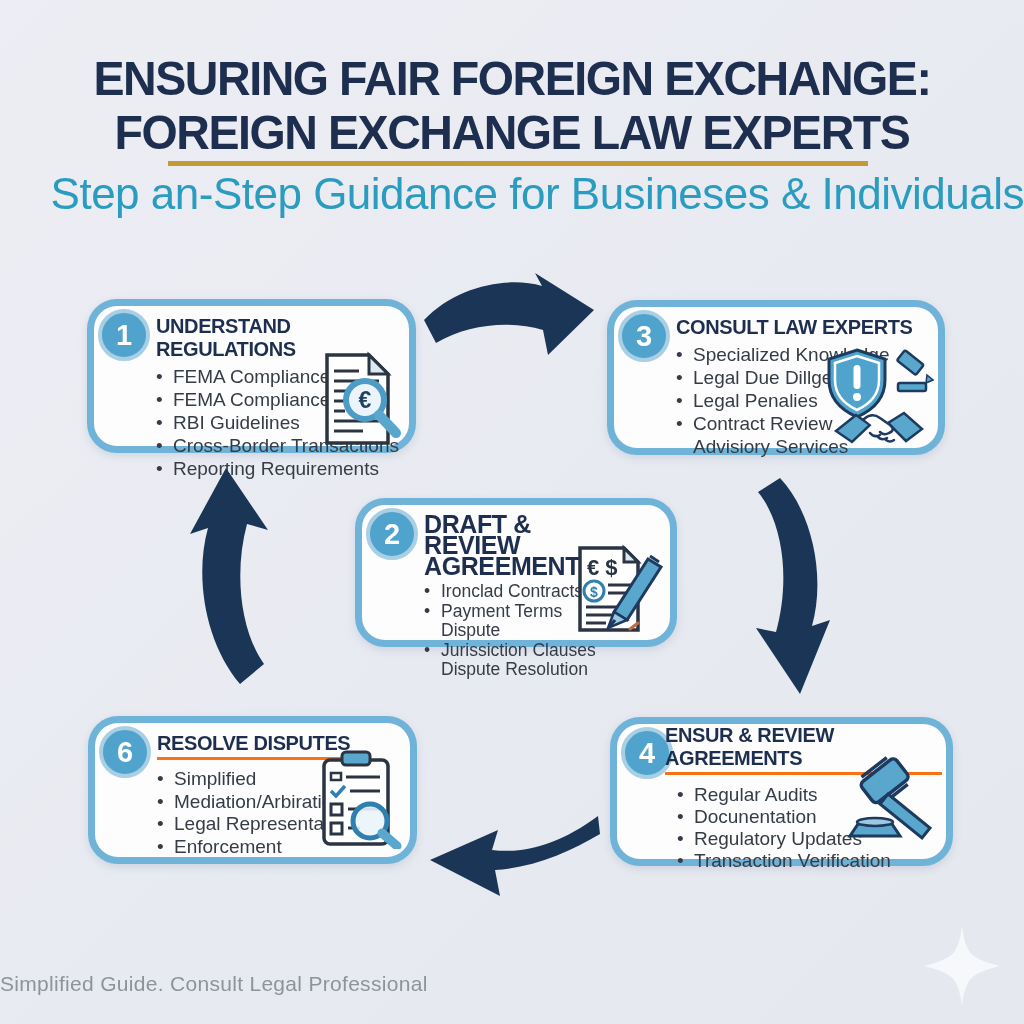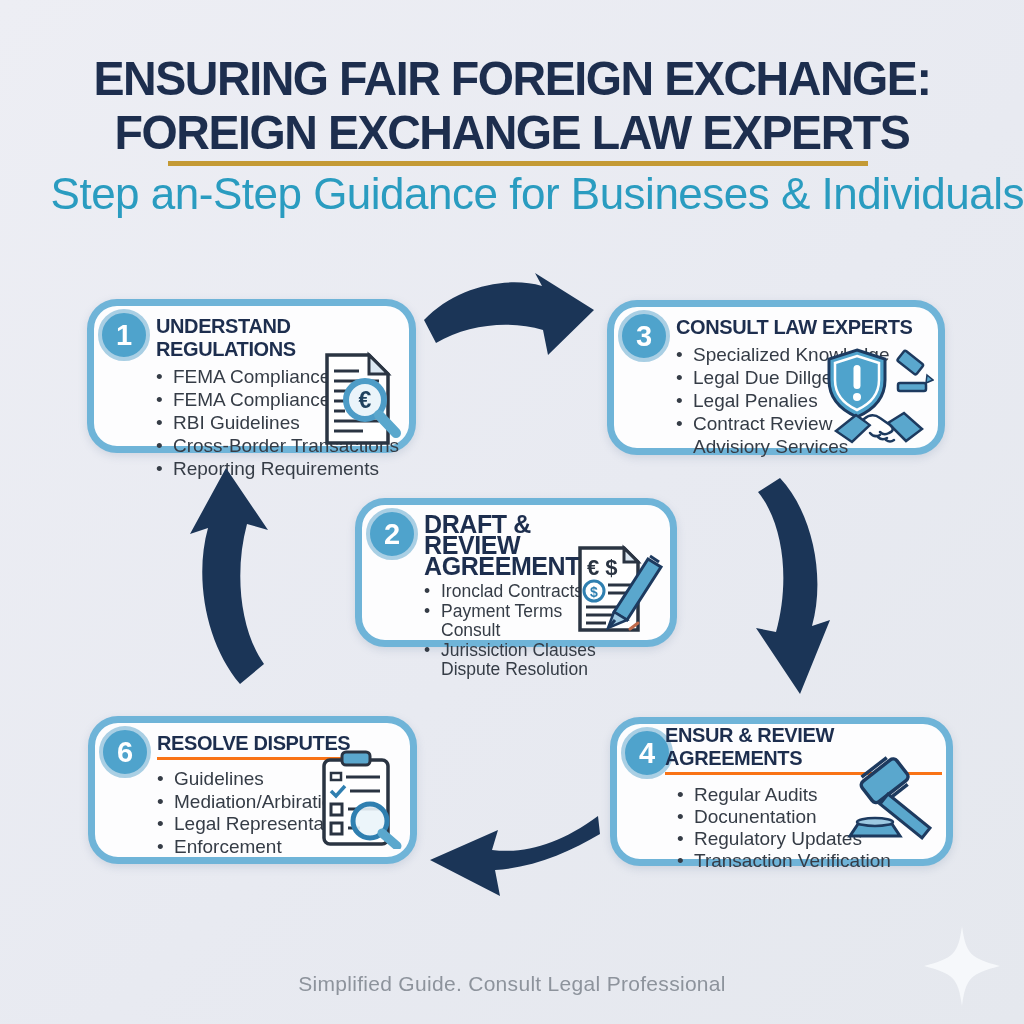--- a/index.html
+++ b/index.html
@@ -51,21 +51,21 @@
   #box-4{left:610px;top:717px;width:343px;height:149px;}
   #box-4 .step-content{left:48px;top:0;}
   #box-4 ul.bullets{margin-top:9px;font-size:19px;line-height:22px;padding-left:12px;}
   #box-6{left:88px;top:716px;width:329px;height:148px;}
   #box-6 ul.bullets{margin-top:8px;line-height:22.5px;}
   .step-icon{position:absolute;}
   
   .flow-arrow{position:absolute;}
   
   .footer-caption{
-    top:972px;left:0;width:1024px;text-align:center;
+    top:972px;left:0;width:1024px;
     color:#8d939c;font-size:21px;letter-spacing:.3px;
   }
   .sparkle{top:924px;left:920px;}
 </style>
 </head>
 <body>
 
 <div class="abs title-block">
   <div class="title-line">ENSURING FAIR FOREIGN EXCHANGE:</div>
   <div class="title-line">FOREIGN EXCHANGE LAW EXPERTS</div>
@@ -170,21 +170,21 @@
         <li class="bullet-item">
           <span class="dot">•</span>
           <span>Ironclad Contracts</span>
         </li>
         <li class="bullet-item">
           <span class="dot">•</span>
           <span>Payment Terms</span>
         </li>
         <li class="bullet-item">
           <span class="dot"></span>
-          <span>Consult</span>
+          <span>Dispute</span>
         </li>
         <li class="bullet-item">
           <span class="dot">•</span>
           <span>Jurissiction Clauses</span>
         </li>
         <li class="bullet-item">
           <span class="dot"></span>
           <span>Dispute Resolution</span>
         </li>
       </ul>
@@ -245,21 +245,21 @@
   </svg>
 </div>
 
 <div id="box-6" class="abs step-box">
   <div class="badge">6</div>
   <div class="step-content">
     <span class="step-title underlined">RESOLVE DISPUTES</span>
     <ul class="bullets">
         <li class="bullet-item">
           <span class="dot">•</span>
-          <span>Guidelines</span>
+          <span>Simplified</span>
         </li>
         <li class="bullet-item">
           <span class="dot">•</span>
           <span>Mediation/Arbiratic</span>
         </li>
         <li class="bullet-item">
           <span class="dot">•</span>
           <span>Legal Representation</span>
         </li>
         <li class="bullet-item">

